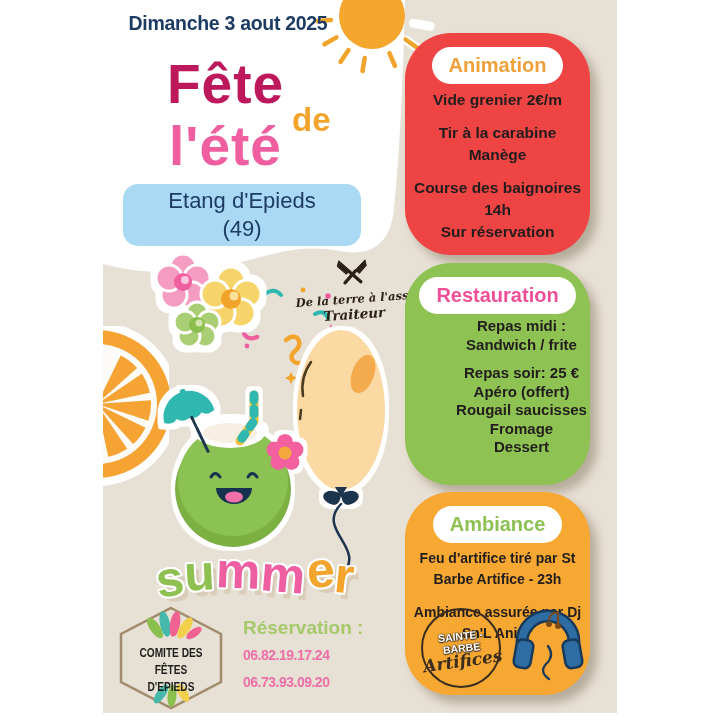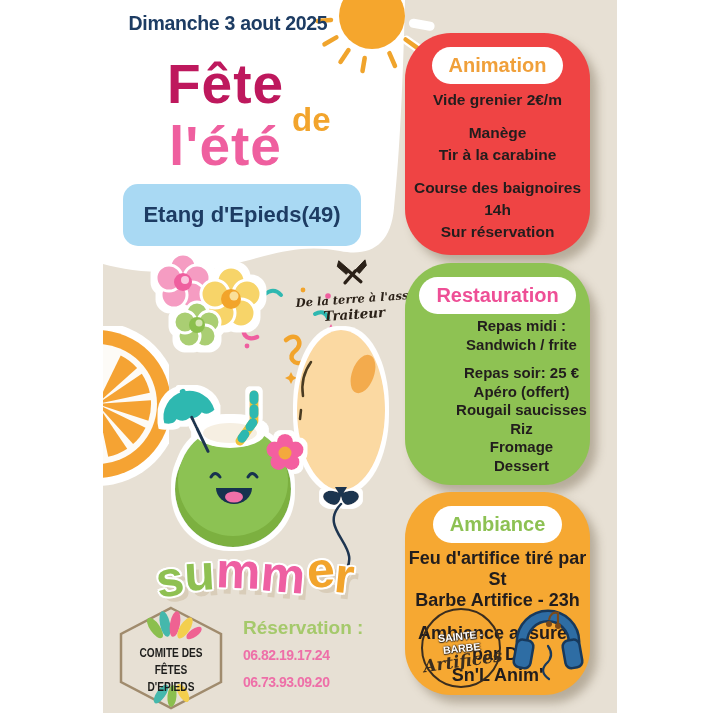--- a/index.html
+++ b/index.html
@@ -14,22 +14,22 @@
   .date{left:16px;top:12px;width:218px;text-align:center;z-index:3;
         font-size:19.5px;font-weight:700;color:#1d3c63;letter-spacing:-.3px;}
 
   .title{left:15px;top:54px;width:215px;height:150px;z-index:3;}
   .t1{font-size:55px;line-height:60px;font-weight:700;color:#be185d;text-align:center;letter-spacing:1px;}
   .t-de{position:absolute;left:174px;top:47px;font-size:33px;font-weight:700;color:#f2a42c;}
   .t2{position:absolute;top:62px;width:100%;text-align:center;font-size:55px;line-height:60px;
       font-weight:700;color:#ef5f9f;letter-spacing:1px;}
 
   .location{left:20px;top:184px;width:238px;height:62px;background:#a9d9f3;border-radius:15px;
-            display:flex;flex-direction:row;justify-content:center;align-items:center;z-index:3;
-            font-size:22px;font-weight:700;color:#1d3c63;line-height:28px;}
+            display:flex;flex-direction:column;justify-content:center;align-items:center;z-index:3;
+            font-size:22px;font-weight:400;color:#1d3c63;line-height:28px;}
 
   .flowers-svg{left:42px;top:252px;width:135px;height:108px;z-index:4;}
   .confetti-svg{left:128px;top:284px;width:125px;height:105px;z-index:3;}
 
   .traiteur{left:192px;top:258px;width:115px;text-align:center;z-index:3;transform:rotate(-4deg);
             color:#2b2118;}
   .traiteur .knives{width:36px;height:30px;margin:0 auto;}
   .t-line1{font:italic 700 11.5px "DejaVu Serif",serif;white-space:nowrap;}
   .t-line2{font:italic 700 13.5px "DejaVu Serif",serif;}
 
@@ -55,21 +55,21 @@
   .card{position:absolute;left:302px;width:185px;border-radius:46px;text-align:center;
         box-shadow:7px 8px 10px rgba(110,95,70,.4);color:#221d1d;z-index:5;}
   .card-0{top:33px;height:222px;}
   .card-1{top:263px;height:222px;}
   .card-2{top:492px;height:203px;}
   .pill{display:inline-block;margin-top:14px;padding:7px 17px;background:#fff;border-radius:24px;
         font-size:20px;font-weight:700;}
   .card-body{margin-top:5px;font-weight:700;}
   .card-0 .card-body{font-size:15.5px;line-height:22px;}
   .card-1 .card-body{font-size:15px;line-height:18.5px;margin-top:3px;}
-  .card-2 .card-body{font-size:18px;line-height:21px;}
+  .card-2 .card-body{font-size:14px;line-height:21px;}
   .card-0 .group{margin-top:11px;}
   .card-1 .group{margin-top:10px;padding-left:48px;}
   .card-2 .group{margin-top:12px;}
   .group:first-child{margin-top:0;}
 
   .sb-logo{position:absolute;left:16px;top:116px;width:80px;height:80px;border:2.5px solid #3a2d1f;
            border-radius:50%;box-sizing:border-box;}
   .sb-line1{margin-top:20px;font-size:10.5px;font-weight:700;color:#fff;letter-spacing:0;
             text-shadow:0 0 2px #3a2d1f,0 1px 1px #3a2d1f,1px 0 1px #3a2d1f;transform:rotate(-6deg);}
   .sb-line2{font:italic 700 17px "DejaVu Serif",serif;color:#3a2d1f;margin-top:-3px;transform:rotate(-8deg);}
@@ -290,22 +290,22 @@
 
     <div class="card card-0" style="background: #ef4444;">
       <div class="pill">
         <span style="color: rgb(240, 160, 58);">Animation</span>
       </div>
       <div class="card-body">
           <div class="group">
             <div>Vide grenier 2€/m</div>
           </div>
           <div class="group">
+            <div>Tir à la carabine</div>
             <div>Manège</div>
-            <div>Tir à la carabine</div>
           </div>
           <div class="group">
             <div>Course des baignoires</div>
             <div>14h</div>
             <div>Sur réservation</div>
           </div>
         </div>
     </div>
 
     <div class="card card-1" style="background: rgb(142, 194, 83);">
@@ -314,21 +314,20 @@
       </div>
       <div class="card-body">
           <div class="group">
             <div>Repas midi :</div>
             <div>Sandwich / frite</div>
           </div>
           <div class="group">
             <div>Repas soir: 25 €</div>
             <div>Apéro (offert)</div>
             <div>Rougail saucisses</div>
-            <div>Riz</div>
             <div>Fromage</div>
             <div>Dessert</div>
           </div>
         </div>
     </div>
 
     <div class="card card-2" style="background: rgb(246, 168, 50);">
       <div class="pill">
         <span style="color: rgb(141, 193, 83);">Ambiance</span>
       </div>

